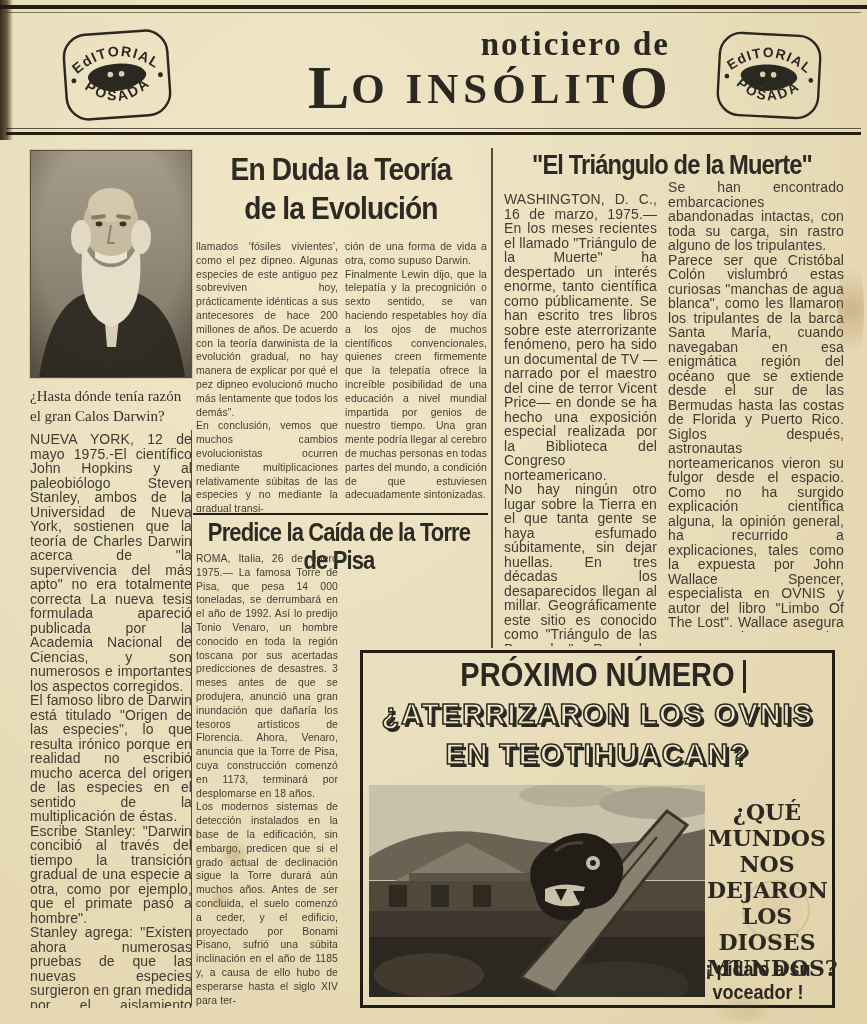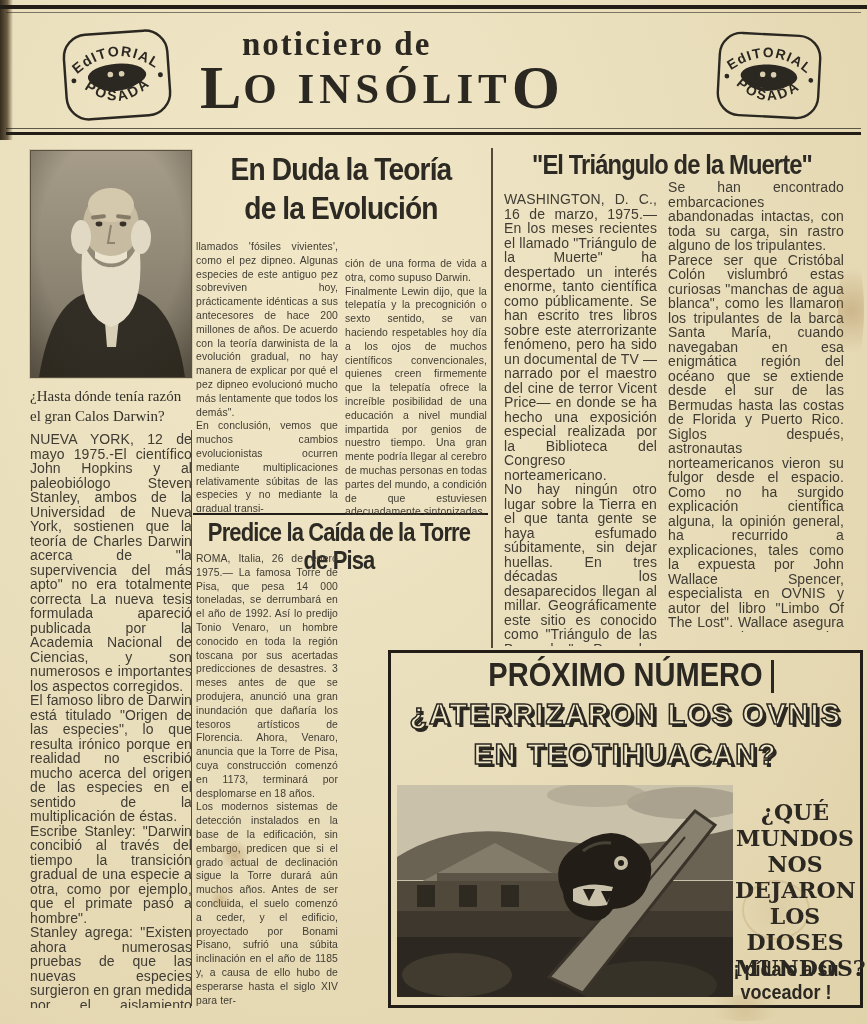--- a/index.html
+++ b/index.html
@@ -8,40 +8,40 @@
     background: radial-gradient(ellipse at 35% 25%, #f1e7c7 0%, #eadfbd 45%, #e0d2a9 100%);
     overflow:hidden; font-family:"Liberation Sans", sans-serif; color:#3a362d;
   }
   .abs { position:absolute; }
   
   .rule { background:#221e17; }
   .vrule { background:#55493a; }
   .edge-left-top { left:0; top:0; width:13px; height:140px;
     background:linear-gradient(to right,#352c1f 0%, #6b5c41 55%, rgba(107,92,65,0) 100%); }
   
-  .masthead { left:200px; top:26px; width:462px; text-align:left; }
+  .masthead { left:208px; top:26px; width:462px; text-align:right; }
   .pretitle { font-family:"Liberation Serif", serif; font-weight:bold; font-size:33px;
     letter-spacing:2px; color:#2b2721; padding-left:42px; }
   .title { font-family:Liberation Serif, serif; font-weight:bold; font-size:43px;
     letter-spacing:5px; color:#2b2721; margin-top:-4px; line-height:56px; }
   .title .big { font-size:62px; vertical-align:-5px; letter-spacing:2px; }
   
   .hl { font-weight:bold; color:#2d2a24; text-align:center; transform:scaleX(.88); transform-origin:center; }
   .evo-headline { left:194px; top:150px; width:294px; font-size:32px; line-height:39px; letter-spacing:-1px; }
   .pisa-headline { left:188px; top:518px; width:302px; font-size:25px; line-height:28px; letter-spacing:-1px; }
   .tri-headline { left:496px; top:149px; width:352px; font-size:27px; line-height:32px; letter-spacing:-1px; }
   
   .bt { font-size:14px; line-height:14.5px; text-align:justify; white-space:pre-line;
     overflow:hidden; color:#403c33; letter-spacing:.1px; }
   .bt-mid { font-size:10.4px; line-height:13.8px; }
   .caption { font-family:Liberation Serif, serif; font-size:15px; line-height:20px; color:#33302a; }
   
   .photo-frame { border:1px solid #59503f; box-shadow:0 0 0 1px rgba(60,50,30,.15); }
   
-  .promo-box { left:388px; top:650px; width:469px; height:352px; border:3.5px solid #221e17; }
+  .promo-box { left:360px; top:650px; width:469px; height:352px; border:3.5px solid #221e17; }
   .promo-kicker { position:absolute; top:3px; left:0; width:100%; text-align:center;
     font-weight:bold; font-size:33px; letter-spacing:0; color:#2b2721;
     transform:scaleX(.88); transform-origin:center; }
   .kicker-bar { position:absolute; top:7px; right:86px; width:3px; height:33px; background:#2b2721; }
   .bubble { position:absolute; left:0; width:100%; text-align:center; font-weight:bold;
     font-size:30px; letter-spacing:2px; color:#efe6c6;
     -webkit-text-stroke:1.6px #2b2721; text-shadow:3px 3px 0 #2b2721;
     transform:scaleX(.96); transform-origin:center; }
   .bubble1 { top:44px; } .bubble2 { top:84px; }
   .promo-side { position:absolute; left:344px; top:146px; width:120px; text-align:center;
@@ -152,21 +152,21 @@
 El famoso libro de Darwin está titulado "Origen de las especies", lo que resulta irónico porque en realidad no escribió mucho acerca del origen de las especies en el sentido de la multiplicación de éstas.
 Escribe Stanley: "Darwin concibió al través del tiempo la transición gradual de una especie a otra, como por ejemplo, que el primate pasó a hombre".
 Stanley agrega: "Existen ahora numerosas pruebas de que las nuevas especies surgieron en gran medida por el aislamiento geográfico de pequeños grupos de especies existentes. Una vez que los reptiles dejaron de gobernar la Tierra, los mamíferos comenzaron una muy rápida proliferación. Otra demostración de la teoría toca a los</div>
 
   <div class="abs hl evo-headline">
     <div>En Duda la Teoría</div>
     <div>de la Evolución</div>
   </div>
   <div class="abs bt bt-mid" style="left:196px;top:240px;width:142px;height:272px;">llamados 'fósiles vivientes', como el pez dipneo. Algunas especies de este antiguo pez sobreviven hoy, prácticamente idénticas a sus antecesores de hace 200 millones de años. De acuerdo con la teoría darwinista de la evolución gradual, no hay manera de explicar por qué el pez dipneo evolucionó mucho más lentamente que todos los demás".
 En conclusión, vemos que muchos cambios evolucionistas ocurren mediante multiplicaciones relativamente súbitas de las especies y no mediante la gradual transi-</div>
-  <div class="abs bt bt-mid" style="left:345px;top:240px;width:142px;height:272px;margin-top:17px;">ción de una forma de vida a otra, como supuso Darwin.
+  <div class="abs bt bt-mid" style="left:345px;top:240px;width:142px;height:272px;">ción de una forma de vida a otra, como supuso Darwin.
 Finalmente Lewin dijo, que la telepatía y la precognición o sexto sentido, se van haciendo respetables hoy día a los ojos de muchos científicos convencionales, quienes creen firmemente que la telepatía ofrece la increíble posibilidad de una educación a nivel mundial impartida por genios de nuestro tiempo. Una gran mente podría llegar al cerebro de muchas personas en todas partes del mundo, a condición de que estuviesen adecuadamente sintonizadas.</div>
 
   <div class="abs hl pisa-headline">Predice la Caída de la Torre de Pisa</div>
   <div class="abs bt bt-mid" style="left:196px;top:552px;width:142px;height:456px;">ROMA, Italia, 26 de enero 1975.— La famosa Torre de Pisa, que pesa 14 000 toneladas, se derrumbará en el año de 1992. Así lo predijo Tonio Venaro, un hombre conocido en toda la región toscana por sus acertadas predicciones de desastres. 3 meses antes de que se produjera, anunció una gran inundación que dañaría los tesoros artísticos de Florencia. Ahora, Venaro, anuncia que la Torre de Pisa, cuya construcción comenzó en 1173, terminará por desplomarse en 18 años.
 Los modernos sistemas de detección instalados en la base de la edificación, sin embargo, predicen que si el grado actual de declinación sigue la Torre durará aún muchos años. Antes de ser concluida, el suelo comenzó a ceder, y el edificio, proyectado por Bonami Pisano, sufrió una súbita inclinación en el año de 1185 y, a causa de ello hubo de esperarse hasta el siglo XIV para ter-</div>
 
   <div class="abs hl tri-headline">"El Triángulo de la Muerte"</div>
   <div class="abs bt" style="left:504px;top:192px;width:153px;height:454px;">WASHINGTON, D. C., 16 de marzo, 1975.— En los meses recientes el llamado "Triángulo de la Muerte" ha despertado un interés enorme, tanto científica como públicamente. Se han escrito tres libros sobre este aterrorizante fenómeno, pero ha sido un documental de TV —narrado por el maestro del cine de terror Vicent Price— en donde se ha hecho una exposición especial realizada por la Biblioteca del Congreso norteamericano.
 No hay ningún otro lugar sobre la Tierra en el que tanta gente se haya esfumado súbitamente, sin dejar huellas. En tres décadas los desaparecidos llegan al millar. Geográficamente este sitio es conocido como "Triángulo de las Bermudas". Pero los marineros lo llaman "El Triángulo de la Muerte" o "La Tumba del Atlántico". Docenas de barcos y aviones han sido "tragados" inexplicablemente.</div>
   <div class="abs bt" style="left:668px;top:180px;width:176px;height:452px;">Se han encontrado embarcaciones abandonadas intactas, con toda su carga, sin rastro alguno de los tripulantes.

